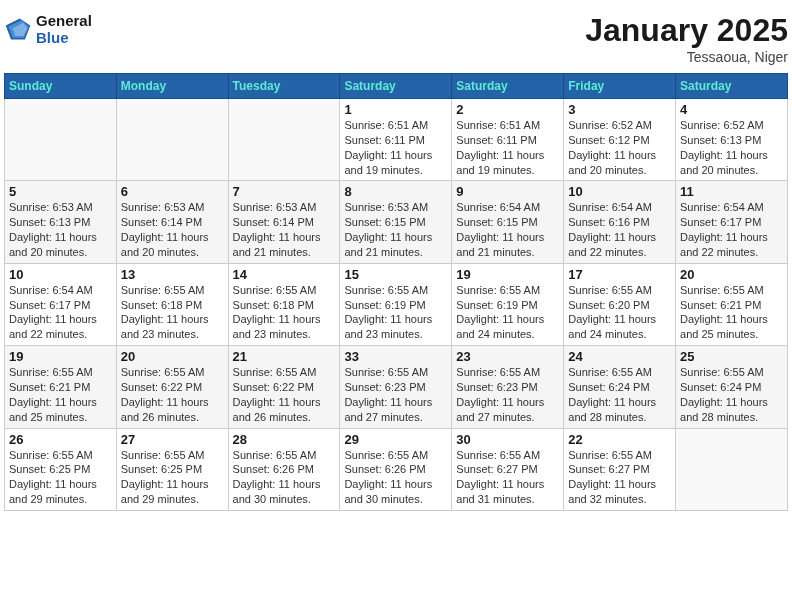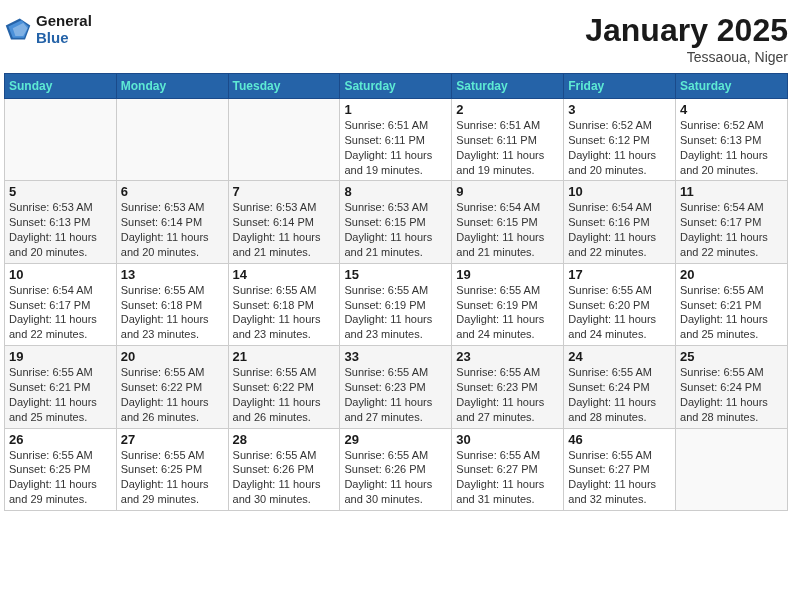--- a/index.html
+++ b/index.html
@@ -244,21 +244,21 @@
           </td>
           <td>
             <div class="day-number">29</div>
             <div class="day-info">Sunrise: 6:55 AM<br>Sunset: 6:26 PM<br>Daylight: 11 hours and 30 minutes.</div>
           </td>
           <td>
             <div class="day-number">30</div>
             <div class="day-info">Sunrise: 6:55 AM<br>Sunset: 6:27 PM<br>Daylight: 11 hours and 31 minutes.</div>
           </td>
           <td>
-            <div class="day-number">46</div>
+            <div class="day-number">22</div>
             <div class="day-info">Sunrise: 6:55 AM<br>Sunset: 6:27 PM<br>Daylight: 11 hours and 32 minutes.</div>
           </td>
           <td class="empty-cell"></td>
         </tr>
       </tbody>
   </table>
 
 </div>
 
 </body></html>

